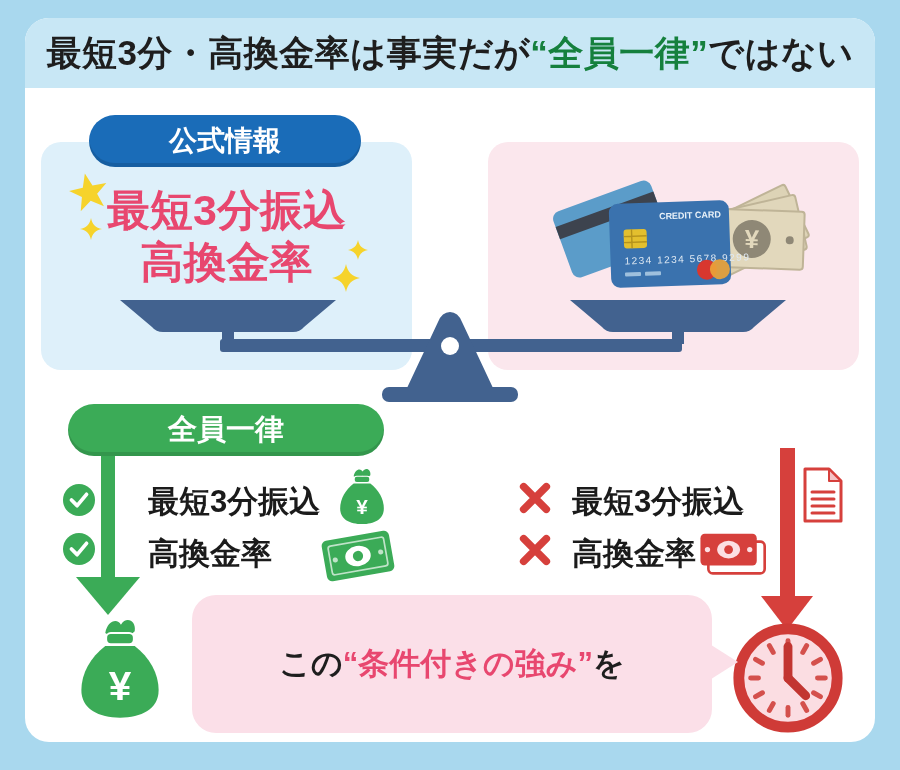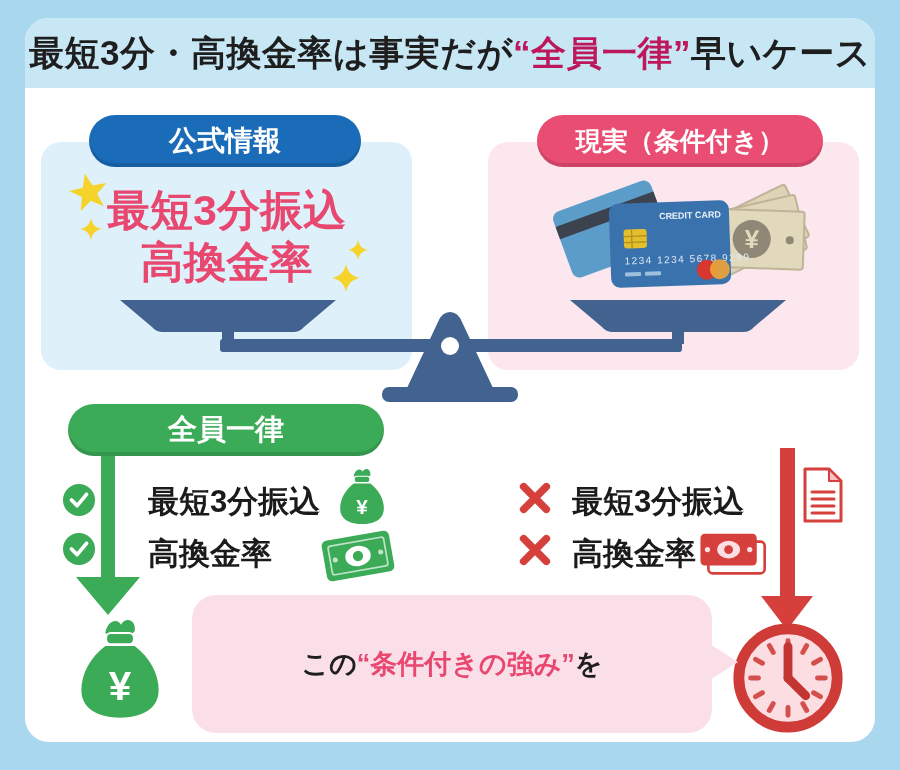--- a/index.html
+++ b/index.html
@@ -2,21 +2,21 @@
 <html><head>
 <meta charset="utf-8">
 <style>
   html,body{margin:0;padding:0;background:#a9d8ee;}
   .canvas{position:relative;width:900px;height:770px;background:#a9d8ee;overflow:hidden;
           font-family:"Liberation Sans","DejaVu Sans",sans-serif;color:#1e1e1e;}
   .card{position:absolute;left:25px;top:18px;width:850px;height:724px;background:#ffffff;border-radius:24px;}
   .header-band{position:absolute;left:25px;top:18px;width:850px;height:70px;background:#c8e7f5;
                border-radius:24px 24px 0 0;display:flex;align-items:center;justify-content:center;}
   .title{font-size:35px;font-weight:900;letter-spacing:0.5px;white-space:nowrap;}
-  .title .hl{color:#be185d;}
+  .title .hl{color:#15803d;}
   .panel{position:absolute;border-radius:20px;}
   .panel-blue{left:41px;top:142px;width:371px;height:228px;background:#def0fa;}
   .panel-pink{left:488px;top:142px;width:371px;height:228px;background:#fbe7ed;}
   .pill{position:absolute;display:flex;align-items:center;justify-content:center;color:#fff;
         font-weight:900;border-radius:28px;box-shadow:inset 0 -4px 0 rgba(0,0,0,.12);z-index:5;}
   .pill-blue{left:89px;top:115px;width:272px;height:52px;background:#1a6cb8;font-size:28px;text-align:right;}
   .pill-pink{left:537px;top:115px;width:286px;height:52px;background:#e94d72;font-size:26px;}
   .pill-green{left:68px;top:404px;width:316px;height:52px;background:#3bab57;font-size:29px;}
   .pill-red{left:512px;top:404px;width:330px;height:52px;background:#d6403c;font-size:28px;}
   .claim{position:absolute;left:41px;top:184px;width:371px;text-align:center;font-size:43px;
@@ -28,54 +28,51 @@
   .shaft-red{left:780px;top:448px;width:15px;height:150px;background:#d6403c;z-index:1;}
   .ahead{position:absolute;width:0;height:0;}
   .ahead-green{left:76px;top:577px;border-left:32px solid transparent;border-right:32px solid transparent;
                border-top:38px solid #3bab57;}
   .ahead-red{left:761px;top:596px;border-left:26px solid transparent;border-right:26px solid transparent;
              border-top:34px solid #d6403c;}
   .bubble{position:absolute;left:192px;top:595px;width:520px;height:138px;background:#fbdfe8;
           border-radius:24px;display:flex;flex-direction:column;align-items:center;justify-content:center;z-index:4;}
   .bubble-tail{position:absolute;left:708px;top:643px;width:0;height:0;border-top:19px solid transparent;
                border-bottom:19px solid transparent;border-left:30px solid #fbdfe8;z-index:4;}
-  .bubble .line{font-size:27px;font-weight:900;line-height:1.35;white-space:nowrap;}
+  .bubble .line{font-size:31px;font-weight:900;line-height:1.35;white-space:nowrap;}
   .bubble .hl{color:#e8476f;}
 </style>
 </head>
 <body>
 
 <div class="canvas">
   <div class="card"></div>
 
   <div class="header-band">
     <div class="title">
-      <span>最短3分・高換金率は事実だが</span><span class="hl">“全員一律”</span><span>早いケース</span>
+      <span>最短3分・高換金率は事実だが</span><span class="hl">“全員一律”</span><span>ではない</span>
     </div>
   </div>
 
   <div class="panel panel-blue"></div>
   <div class="panel panel-pink"></div>
 
   <svg class="abs" style="left:95px;top:290px;" width="710" height="120" viewBox="0 0 710 120">
     <rect x="127" y="34" width="12" height="20" fill="#42628f"></rect>
     <rect x="577" y="34" width="12" height="20" fill="#42628f"></rect>
     <path d="M25,10 H241 L209,37 Q205,42 198,42 H68 Q61,42 57,37 Z" fill="#42628f"></path>
     <path d="M475,10 H691 L659,37 Q655,42 648,42 H518 Q511,42 507,37 Z" fill="#42628f"></path>
     <rect x="125" y="49" width="462" height="13" rx="3" fill="#42628f"></rect>
     <path d="M355,22 Q363,22 367,32 L398,98 H312 L343,32 Q347,22 355,22 Z" fill="#42628f"></path>
     <rect x="287" y="97" width="136" height="15" rx="7" fill="#42628f"></rect>
     <circle cx="355" cy="56" r="9" fill="#ffffff"></circle>
   </svg>
 
   <div class="pill pill-blue">
     <span>公式情報</span>
-  </div>
-  <div class="pill pill-pink">
-    <span>現実（条件付き）</span>
   </div>
 
   <div class="claim">
     <div>最短3分振込</div>
     <div>高換金率</div>
   </div>
   <svg class="abs" style="left:68px;top:172px;" width="42" height="42" viewBox="0 0 40 40">
     <polygon points="20,1 24.7,13.8 38.1,14.1 27.4,22.4 31.3,35.3 20,27.6 8.7,35.3 12.6,22.4 1.9,14.1 15.3,13.8" fill="#f6d32b" transform="rotate(-12 20 20)"></polygon>
   </svg>
   <svg class="abs" style="left:80px;top:218px;" width="22" height="22" viewBox="0 0 28 28">

